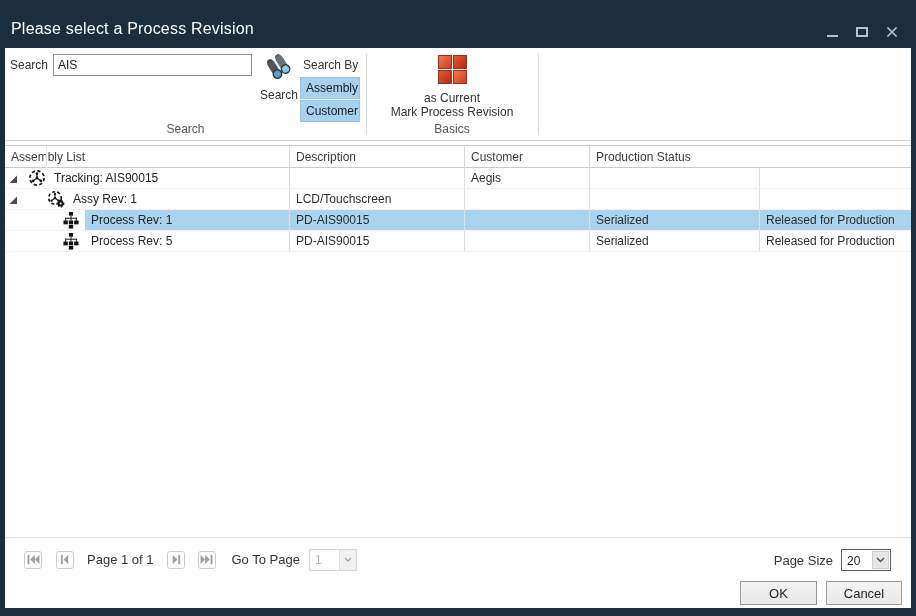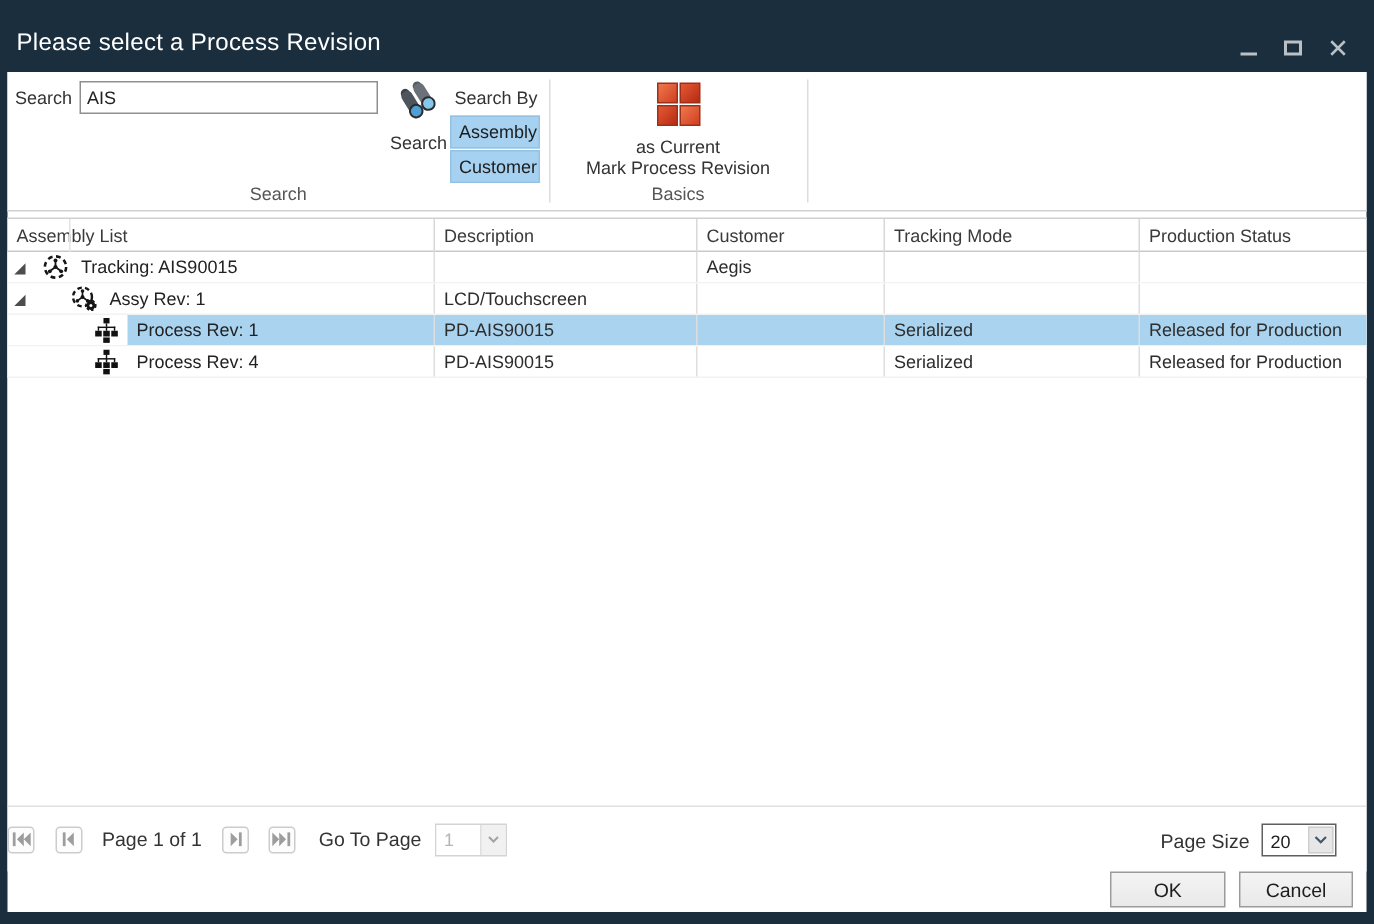--- a/index.html
+++ b/index.html
@@ -49,21 +49,21 @@
   .tree-cell { padding:0; }
   .expander { position:absolute; top:5px; left:3px; width:10px; height:10px; }
   .t-icon { position:absolute; top:1px; }
   .t-label { position:absolute; top:3px; font-size:12px; color:#222; }
   .row-lvl0 .t-icon { left:23px; } .row-lvl0 .t-label { left:49px; }
   .row-lvl1 .t-icon { left:42px; } .row-lvl1 .t-label { left:68px; }
   .row-lvl2 .t-icon { left:58px; top:2px; } .row-lvl2 .t-label { left:86px; }
   .indent-line { position:absolute; left:41px; top:0; width:1px; height:64px; background:#e3e3e3; z-index:0; }
 
   
-  .pagerbar { position:absolute; left:0; top:489px; width:906px; height:44px; border-top:1px solid #e0e0e0; background:#fff; display:flex; align-items:center; font-size:13px; color:#333; }
+  .pagerbar { position:absolute; left:0; top:489px; width:906px; height:44px; border-top:1px solid #e0e0e0; background:#fff; display:flex; align-items:center; padding-left:19px; font-size:13px; color:#333; }
   .pg-btn { width:18px; height:18px; border:1px solid #cccccc; border-radius:3px; background:#fdfdfd; display:flex; align-items:center; justify-content:center; }
   .pg-gap-s { width:14px; } .pg-gap-m { width:13px; }
   .pg-text { padding:0 13px; }
   .goto-label { margin-left:16px; margin-right:9px; }
   .goto-combo { width:48px; height:22px; border:1px solid #d4d4d4; display:flex; background:#fff; }
   .goto-combo input { flex:1; min-width:0; border:none; outline:none; font-size:12px; color:#b5b5b5; padding-left:5px; background:#fff; font-family:"Liberation Sans","DejaVu Sans",sans-serif; }
   .goto-combo .dd { width:17px; background:#f1f1f1; border-left:1px solid #e0e0e0; display:flex; align-items:center; justify-content:center; }
   .pagesize-wrap { position:absolute; right:20px; top:0; height:44px; display:flex; align-items:center; gap:8px; }
   .size-combo { width:50px; height:22px; border:1px solid #5f5f5f; display:flex; background:#fff; }
   .size-combo .val { flex:1; font-size:12px; color:#1d1d1d; padding:4px 0 0 5px; }
@@ -156,21 +156,20 @@
 
       <div class="group-label gl-search">Search</div>
       <div class="group-label gl-basics">Basics</div>
     </div>
 
     <div class="grid">
       <div class="thead">
         <div class="hcell c0">Assembly List</div>
         <div class="hcell c1">Description</div>
         <div class="hcell c2">Customer</div>
-        <div class="hcell c3">Tracking Mode</div>
         <div class="hcell c4">Production Status</div>
       </div>
 
       <div class="indent-line"></div>
 
       <div class="trow row-lvl0">
         <div class="cell c0 tree-cell">
           <span class="expander">
             <svg width="10" height="10" viewBox="0 0 10 10">
                 <polygon points="1.5,9 9,9 9,1.5" fill="#4d4d4d"></polygon>
@@ -259,21 +258,21 @@
               <rect x="2" y="5.4" width="11" height="0.9"></rect>
               <rect x="2" y="5.4" width="0.9" height="2.6"></rect>
               <rect x="7.05" y="5.4" width="0.9" height="2.6"></rect>
               <rect x="12.1" y="5.4" width="0.9" height="2.6"></rect>
               <rect x="0.4" y="8" width="4.1" height="3.6"></rect>
               <rect x="5.45" y="8" width="4.1" height="3.6"></rect>
               <rect x="10.5" y="8" width="4.1" height="3.6"></rect>
               <rect x="5.45" y="12.2" width="4.1" height="3.4"></rect>
             </svg>
           </span>
-          <span class="t-label">Process Rev: 4</span>
+          <span class="t-label">Process Rev: 5</span>
         </div>
         <div class="cell c1">PD-AIS90015</div>
         <div class="cell c2"></div>
         <div class="cell c3">Serialized</div>
         <div class="cell c4">Released for Production</div>
       </div>
     </div>
 
     <div class="pagerbar">
       <div class="pg-btn">

